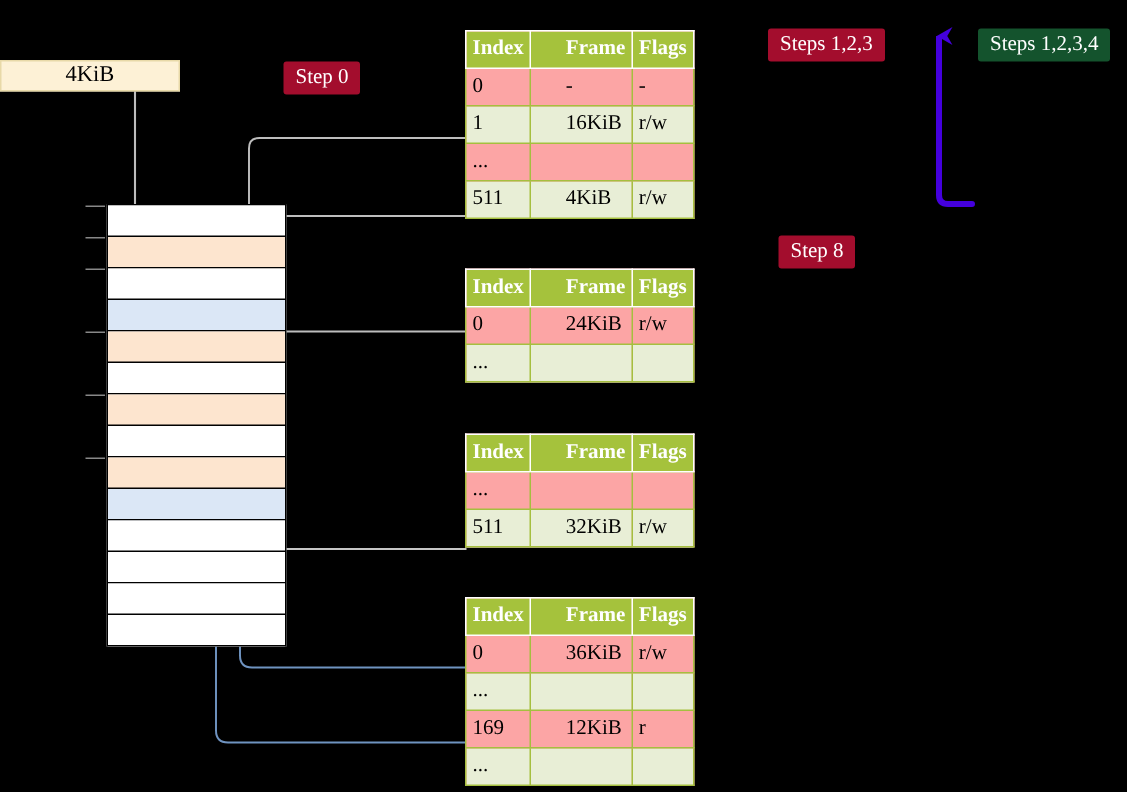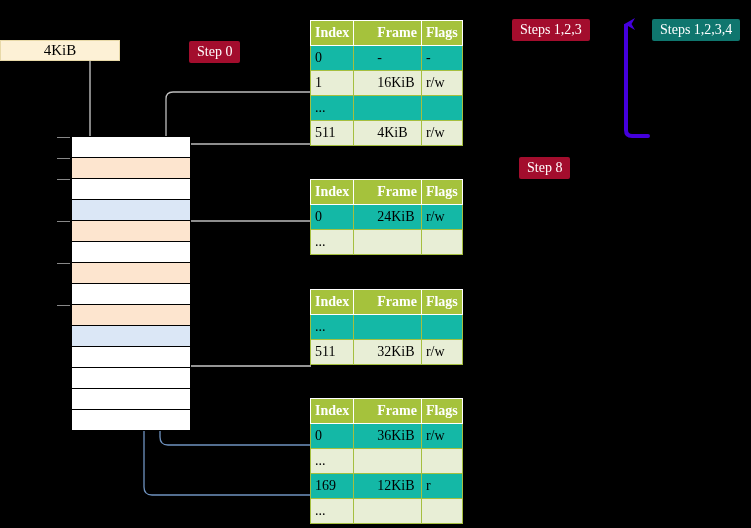--- a/index.html
+++ b/index.html
@@ -42,21 +42,21 @@
   .badge {
     position: absolute;
     color: #ffffff;
     font-size: 14px;
     line-height: 19px;
     padding: 1px 8px 2px 8px;
     white-space: nowrap;
     border-radius: 2px;
   }
   .badge-red { background: #a30d2d; }
-  .badge-blue { background: #0f766e; }
+  .badge-blue { background: #14532d; }
 
   #badge-step0 { left: 189px; top: 41px; }
   #badge-step4 { left: 519px; top: 157px; }
   #badge-steps123 { left: 512px; top: 19px; text-align: center; }
   #badge-steps1234 { left: 652px; top: 19px; }
 
   
   #mem-column {
     position: absolute;
     left: 71px; top: 136px;
@@ -80,21 +80,21 @@
     width: 13px;
     height: 0;
     border-top: 1px solid #888888;
   }
 
   
   .ptable {
     position: absolute;
     width: 143px;
     border-collapse: collapse;
-    background: #14b8a6;
+    background: #fca5a5;
     font-size: 14px;
   }
   .ptable td, .ptable th {
     border: 1px solid #a5bf3f;
     height: 25px;
     padding: 1px 4px;
     text-align: left;
     color: #000000;
     font-weight: normal;
     vertical-align: middle;

